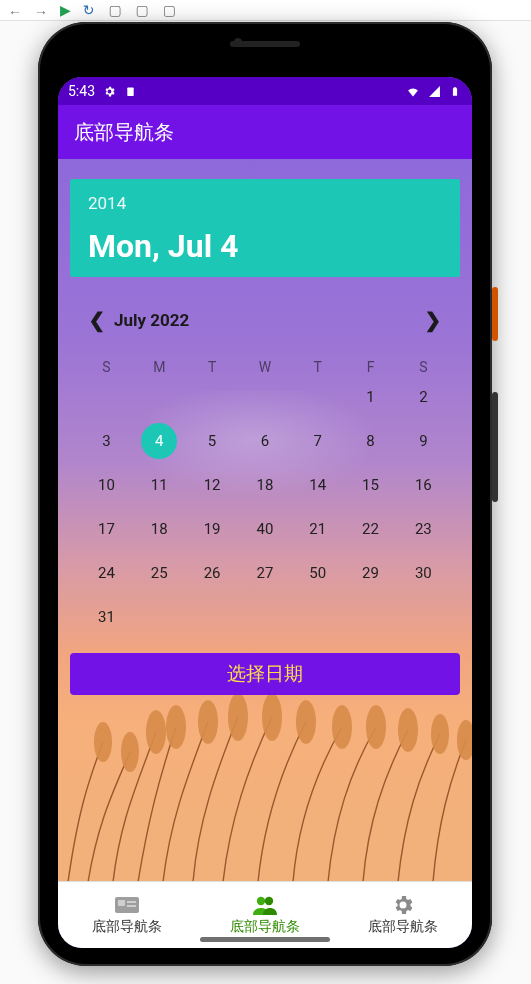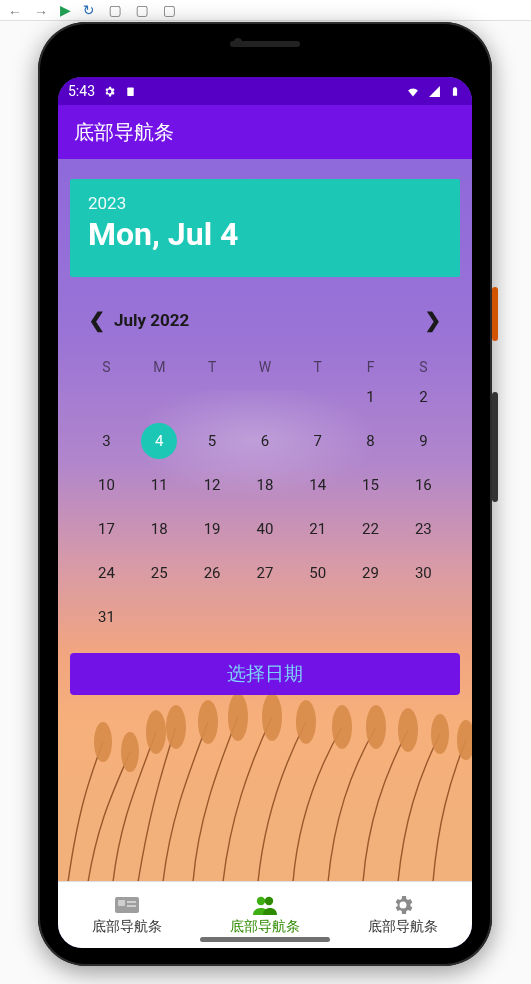--- a/index.html
+++ b/index.html
@@ -29,34 +29,34 @@
   .bg-sky{position:absolute;inset:0;
     background:
       linear-gradient(180deg,#8e69da 0%,#9b74d6 25%,#b186cc 42%,#d79aa8 56%,#f1a580 68%,#f7b07b 78%,#f2b07a 90%)}
   .bg-cloud{position:absolute;left:22%;top:32%;width:56%;height:110px;
     background:radial-gradient(ellipse at 45% 45%,rgba(255,255,255,.22),rgba(255,255,255,0) 68%)}
   .grass{position:absolute;left:0;right:0;bottom:0;height:210px;pointer-events:none}
   .grass svg{width:100%;height:100%}
 
   .header-card{position:absolute;left:12px;right:12px;top:20px;height:98px;background:#1cc7b6;color:#fff;padding:14px 18px;box-sizing:border-box;border-radius:2px}
   .header-card .year{font-size:17px;opacity:.92}
-  .header-card .date{font-size:32px;font-weight:700;margin-top:2px}
+  .header-card .date{font-size:32px;font-weight:700;margin-top:14px}
 
   .cal{position:absolute;left:22px;right:22px;top:140px}
   .cal-head{display:flex;align-items:center;justify-content:space-between;color:#1a1a1a;font-weight:700;height:42px}
   .cal-head .chev{width:34px;text-align:center;cursor:pointer;color:#1a1a1a;font-size:20px}
   .cal-head .title{flex:1;font-size:17px}
   .dow{display:flex;margin-top:18px;color:rgba(20,20,20,.60);font-size:14px}
   .dow div, .row div.cell{width:14.28%;text-align:center}
   .row{display:flex;height:44px;align-items:center;color:#222;font-size:15px}
   .cell{position:relative}
   .cell.sel span{display:inline-flex;width:36px;height:36px;align-items:center;justify-content:center;background:#1cc7b6;color:#fff;border-radius:50%}
   .cell:not(.sel) span{display:inline-flex;width:36px;height:36px;align-items:center;justify-content:center}
 
-  .primary-btn{position:absolute;left:12px;right:12px;top:494px;height:42px;background:#7312e6;color:#7dd3fc;border-radius:4px;display:flex;align-items:center;justify-content:center;font-size:19px;cursor:pointer}
+  .primary-btn{position:absolute;left:12px;right:12px;top:494px;height:42px;background:#7312e6;color:#fde047;border-radius:4px;display:flex;align-items:center;justify-content:center;font-size:19px;cursor:pointer}
 
   .bottom-nav{position:absolute;left:0;right:0;bottom:0;height:66px;background:#fff;display:flex;border-top:1px solid #ddd}
   .nav-item{flex:1;display:flex;flex-direction:column;align-items:center;justify-content:center;font-size:14px;color:#333;cursor:pointer;gap:2px}
   .nav-item.active{color:#2e8b00}
   .nav-item .ic{width:26px;height:22px;display:flex;align-items:center;justify-content:center}
 
 </style>
 </head>
 <body>
 
@@ -148,21 +148,21 @@
               <ellipse cx="284" cy="55" rx="10" ry="22"></ellipse>
               <ellipse cx="318" cy="55" rx="10" ry="22"></ellipse>
               <ellipse cx="350" cy="58" rx="10" ry="22"></ellipse>
               <ellipse cx="382" cy="62" rx="9" ry="20"></ellipse>
               <ellipse cx="408" cy="68" rx="9" ry="20"></ellipse>
             </g>
           </svg>
         </div>
 
         <div class="header-card">
-          <div class="year">2023</div>
+          <div class="year">2014</div>
           <div class="date">Mon, Jul 4</div>
         </div>
 
         <div class="cal">
           <div class="cal-head">
             <div class="chev">❮</div>
             <div class="title">July 2022</div>
             <div class="chev">❯</div>
           </div>
           <div class="dow">

